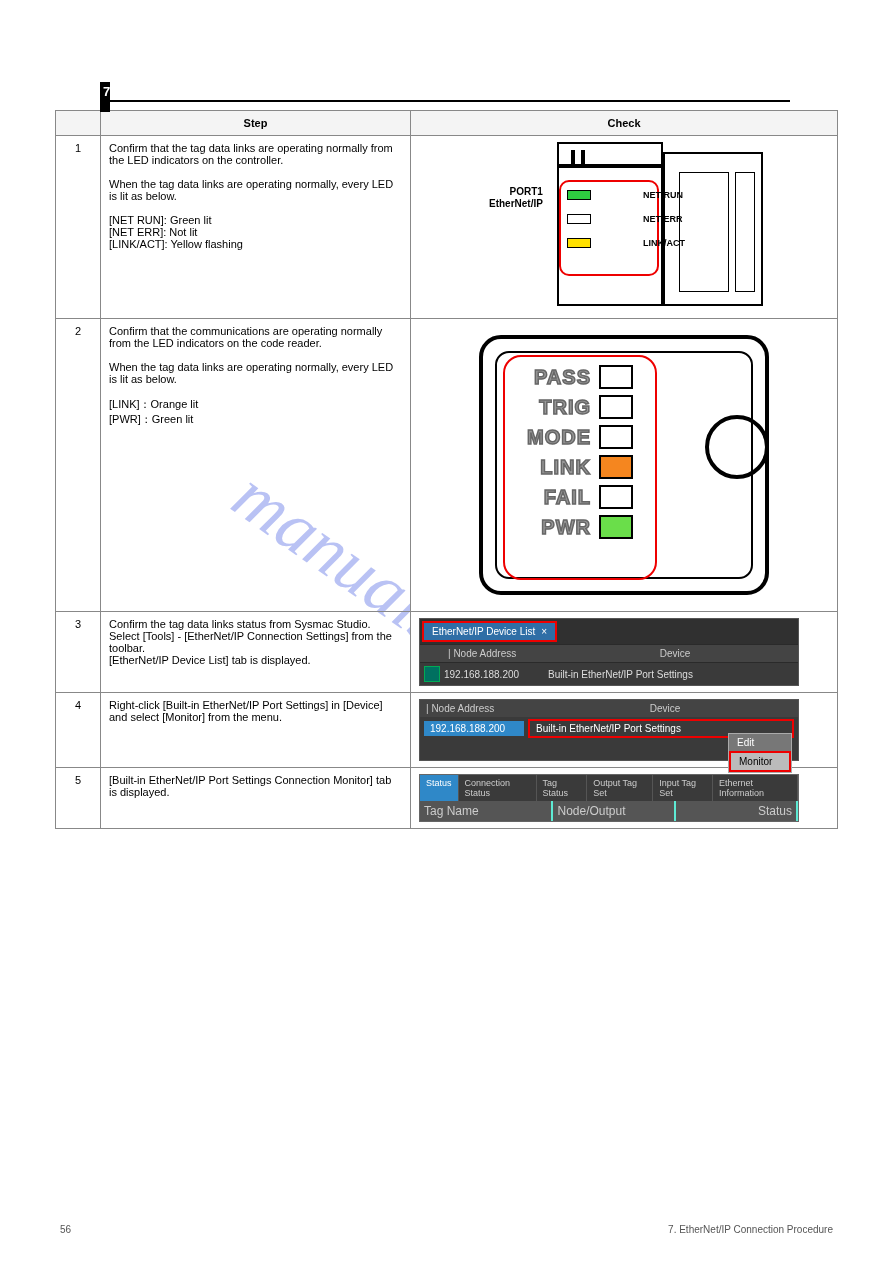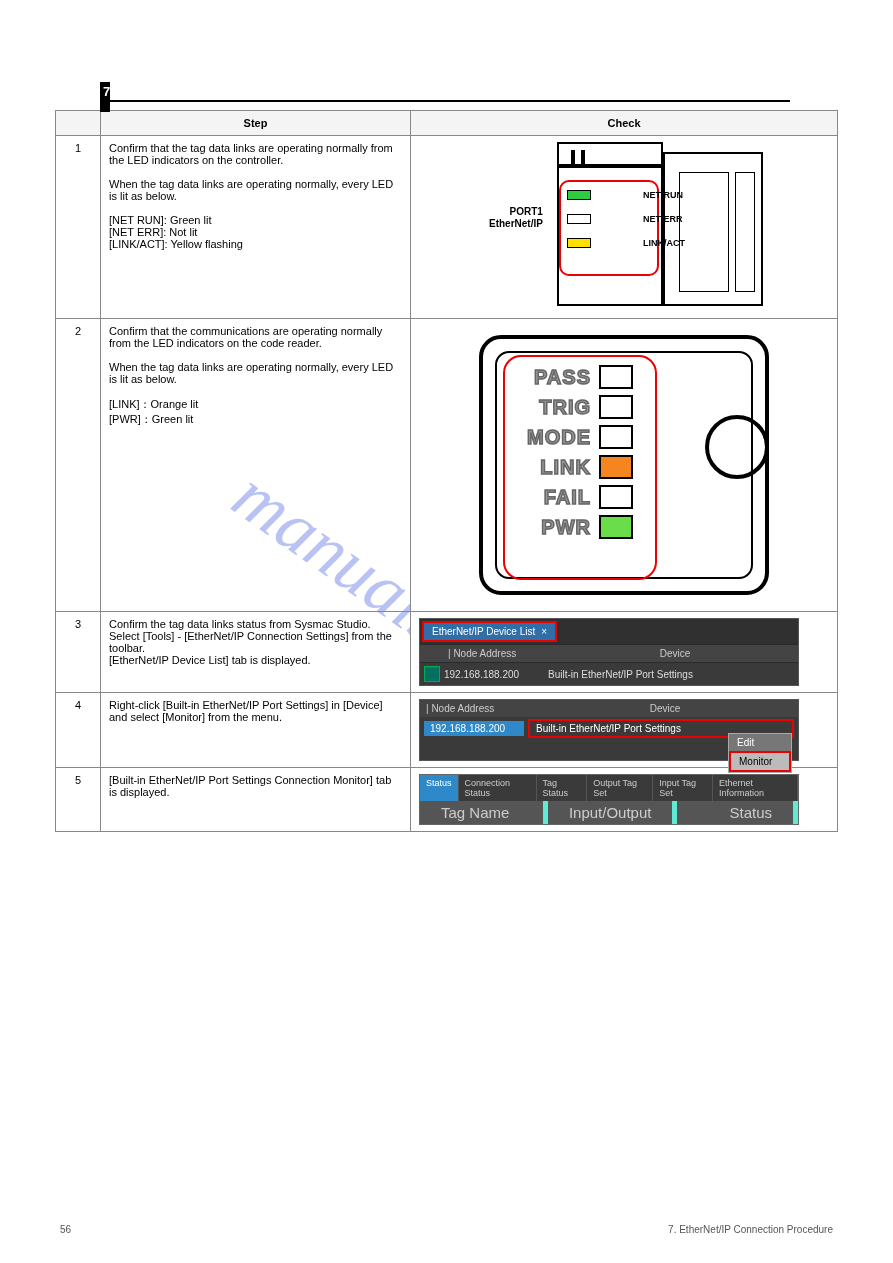--- a/index.html
+++ b/index.html
@@ -274,24 +274,24 @@
   }
   .shot5-tab.active {
     background: #2f88c8;
     color: #fff;
   }
   .shot5-row2 {
     display: flex;
     background: #555;
   }
   .shot5-row2 div {
-    padding: 3px 21px;
-    font-size: 15px;
+    padding: 3px 4px;
+    font-size: 12px;
     color: #ccc;
-    border-right: 5px solid #5eead4;
+    border-right: 2px solid #5eead4;
   }
 
   .footer {
     position: absolute;
     bottom: 28px;
     left: 60px;
     right: 60px;
     display: flex;
     justify-content: space-between;
     font-size: 10px;
@@ -352,21 +352,21 @@
             <div class="d1-frame" style="left:108px; top:0; width:106px; height:24px;"></div>
             <div class="d1-frame" style="left:108px; top:24px; width:106px; height:140px;"></div>
             <div class="d1-frame" style="left:214px; top:10px; width:100px; height:154px;"></div>
             <div class="d1-frame" style="left:122px; top:8px; width:4px; height:16px;"></div>
             <div class="d1-frame" style="left:132px; top:8px; width:4px; height:16px;"></div>
             <div class="d1-frame" style="left:230px; top:30px; width:50px; height:120px; border-width:1px;"></div>
             <div class="d1-frame" style="left:286px; top:30px; width:20px; height:120px; border-width:1px;"></div>
 
             <div class="redbox" style="left:110px; top:38px; width:100px; height:96px;"></div>
 
-            <div class="d1-label-left" style="left:40px; top:64px;">
+            <div class="d1-label-left" style="left:40px; top:44px;">
               <span>PORT1</span><br>
               <span>EtherNet/IP</span>
             </div>
 
             <div style="position:absolute; left:118px; top:48px;">
               <div style="display:flex; align-items:center; gap:4px; margin-bottom:14px;">
                 <span class="d1-led" style="background:#2ecc40"></span>
                 <span class="d1-txt">NET RUN</span>
               </div>
               <div style="display:flex; align-items:center; gap:4px; margin-bottom:14px;">
@@ -492,21 +492,21 @@
             <div class="shot5-tabs">
               <span class="shot5-tab active">Status</span>
               <span class="shot5-tab">Connection Status</span>
               <span class="shot5-tab">Tag Status</span>
               <span class="shot5-tab">Output Tag Set</span>
               <span class="shot5-tab">Input Tag Set</span>
               <span class="shot5-tab">Ethernet Information</span>
             </div>
             <div class="shot5-row2">
               <div style="flex:1.1;">Tag Name</div>
-              <div style="flex:1;">Input/Output</div>
+              <div style="flex:1;">Node/Output</div>
               <div style="flex:1; text-align:right;">Status</div>
             </div>
           </div>
         </td>
       </tr>
 
     </tbody>
   </table>
 
 </div>

